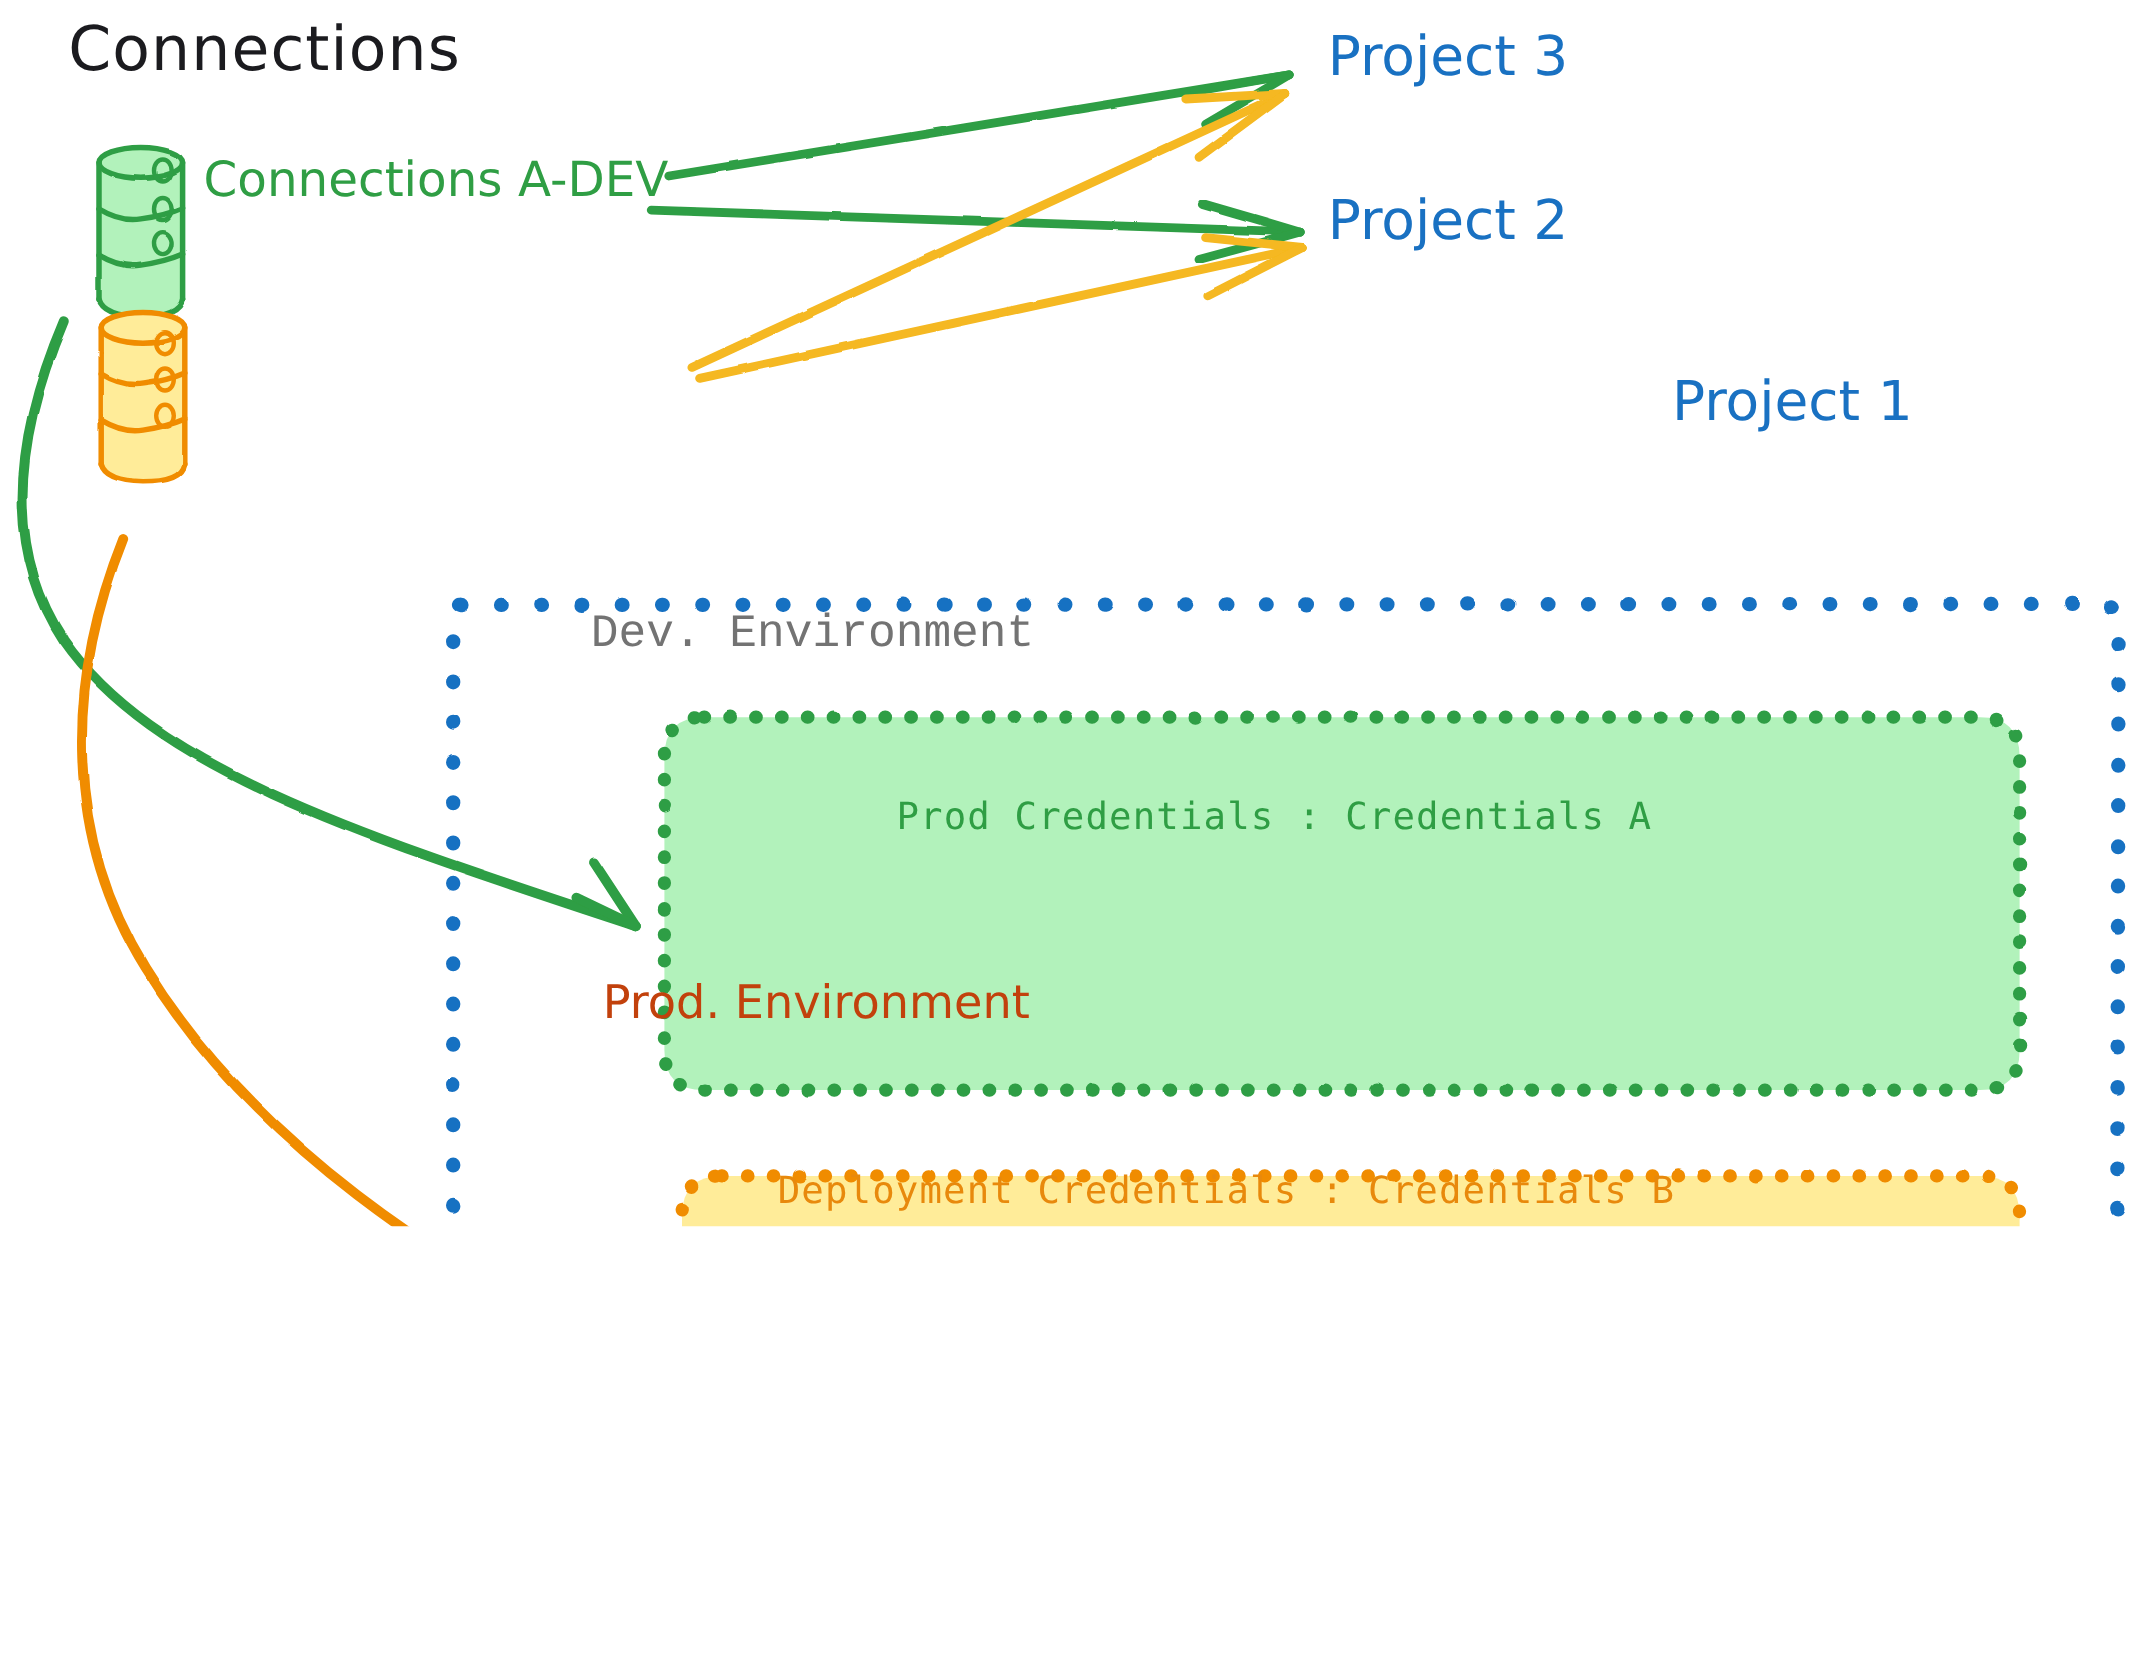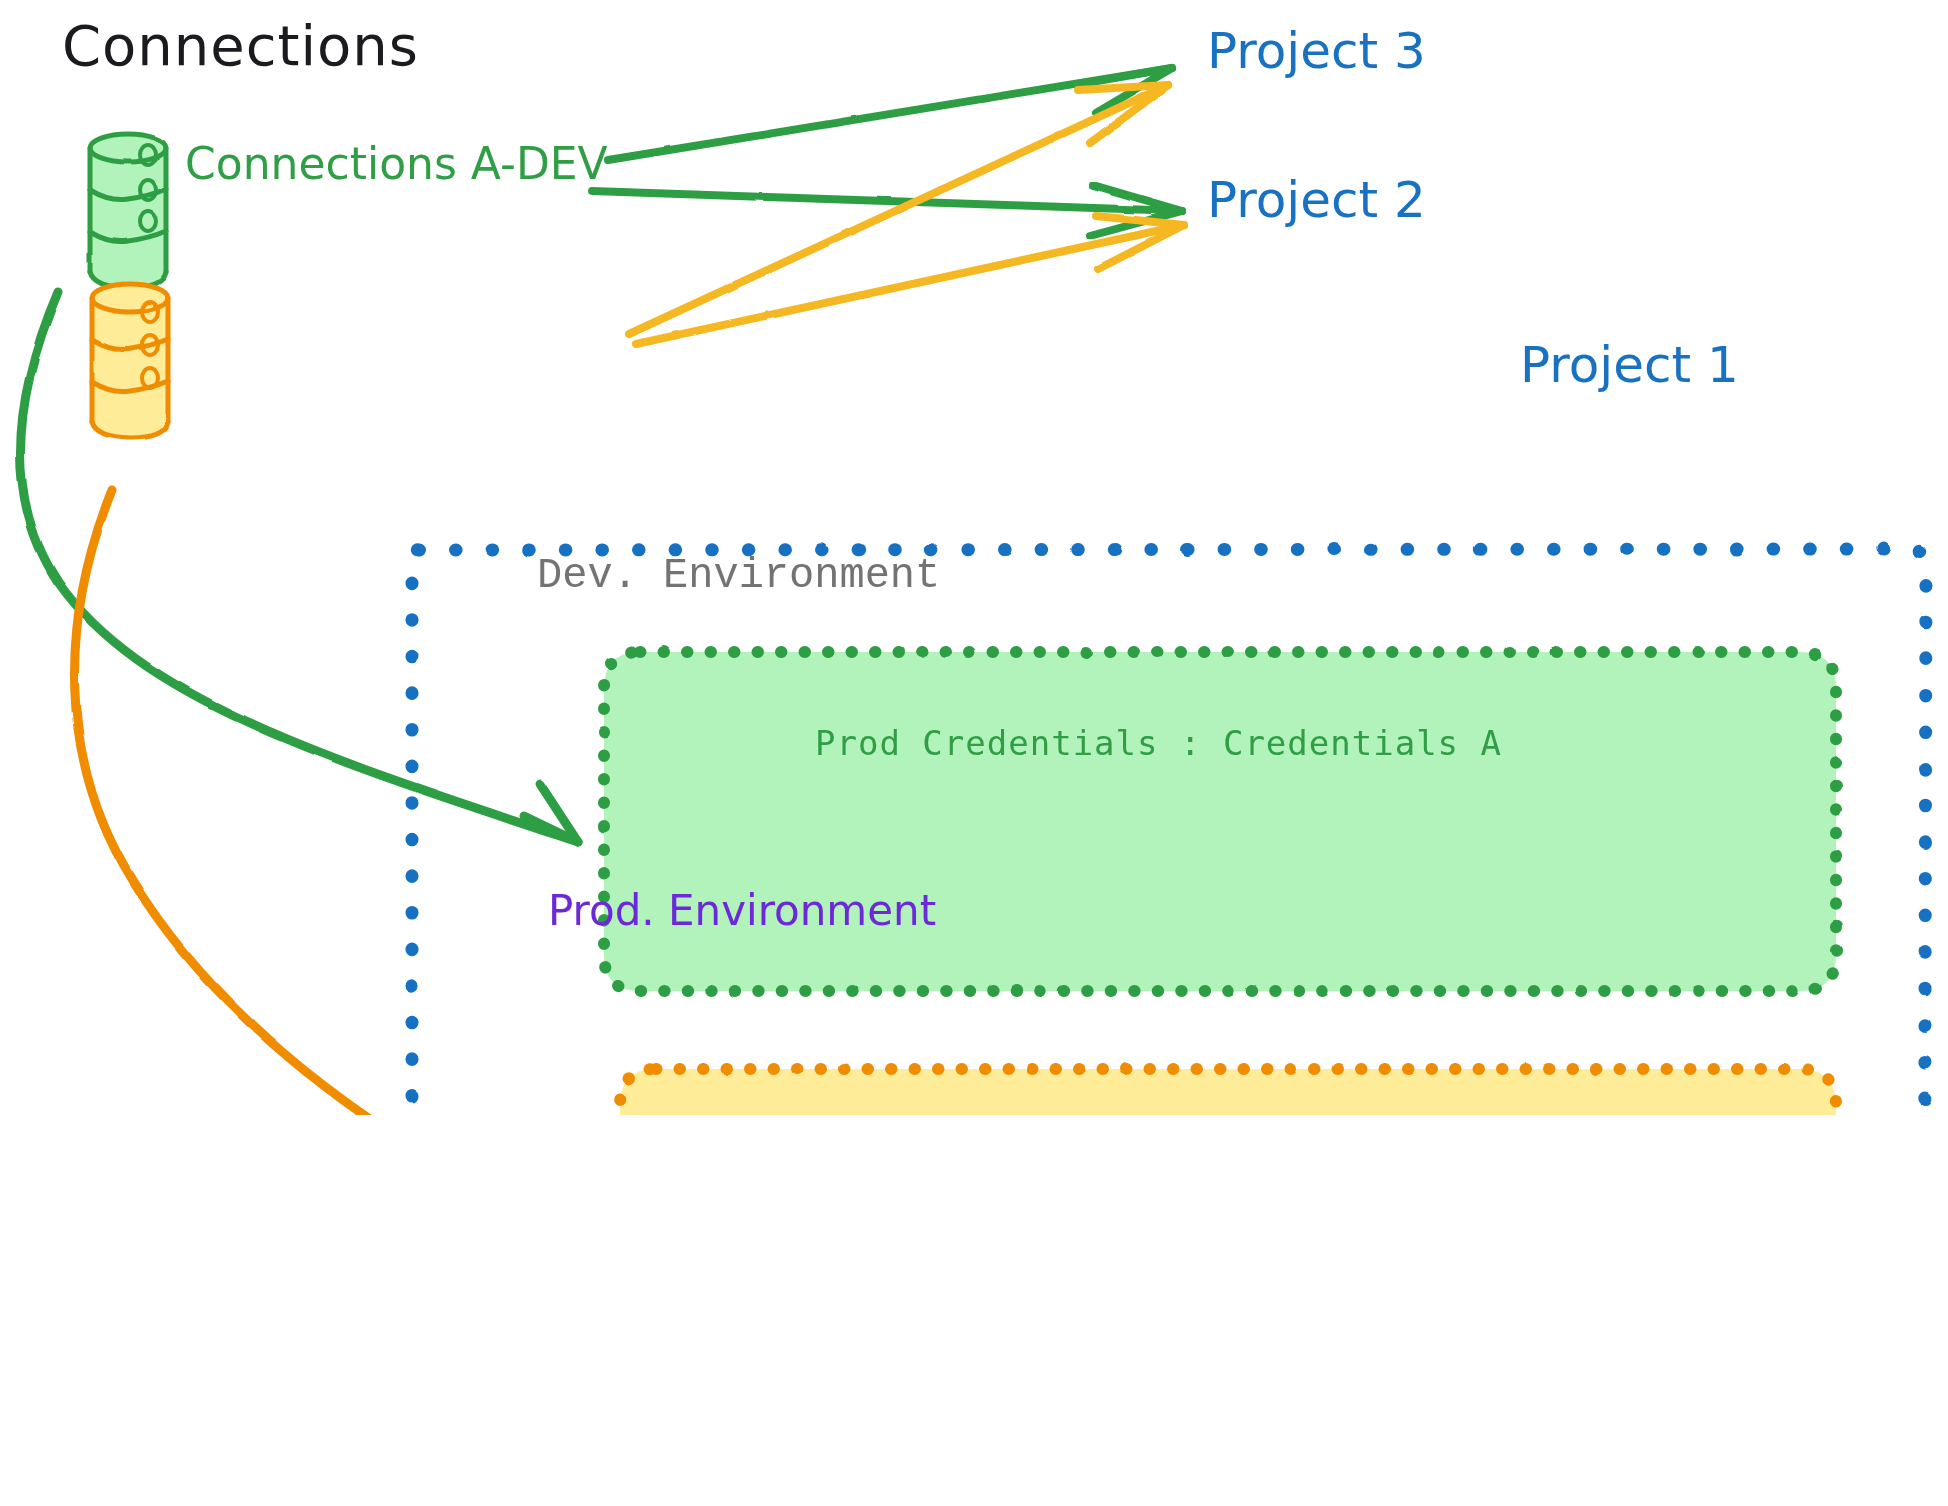--- a/index.html
+++ b/index.html
@@ -74,21 +74,21 @@
     left: 537px;
     top: 555px;
     font-size: 42px;
     color: #737373;
     font-family: Liberation Mono, monospace;
   }
   #label-prod-env {
     left: 548px;
     top: 890px;
     font-size: 42px;
-    color: #6d28d9;
+    color: #c2410c;
     text-align: right;
   }
   #label-dev-creds {
     left: 815px;
     top: 726px;
     font-size: 34px;
     color: #2f9e44;
     letter-spacing: 1px;
   }
   #label-prod-creds {
@@ -203,14 +203,15 @@
   <div class="lbl" id="label-project-2">Project 2</div>
 
   <div class="lbl" id="label-project-1">Project 1</div>
 
   <div class="lbl" id="label-dev-env">Dev. Environment</div>
 
   <div class="lbl mono" id="label-dev-creds">Prod Credentials : Credentials A</div>
 
   <div class="lbl" id="label-prod-env">Prod. Environment</div>
 
+  <div class="lbl mono" id="label-prod-creds">Deployment Credentials : Credentials B</div>
 
 </div>
 
 </body></html>

